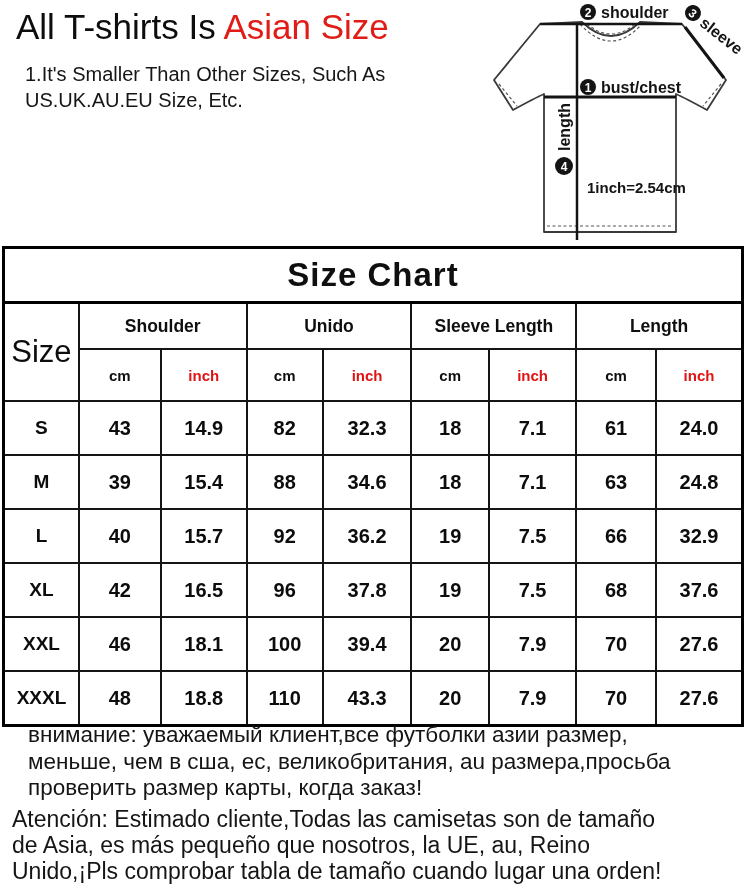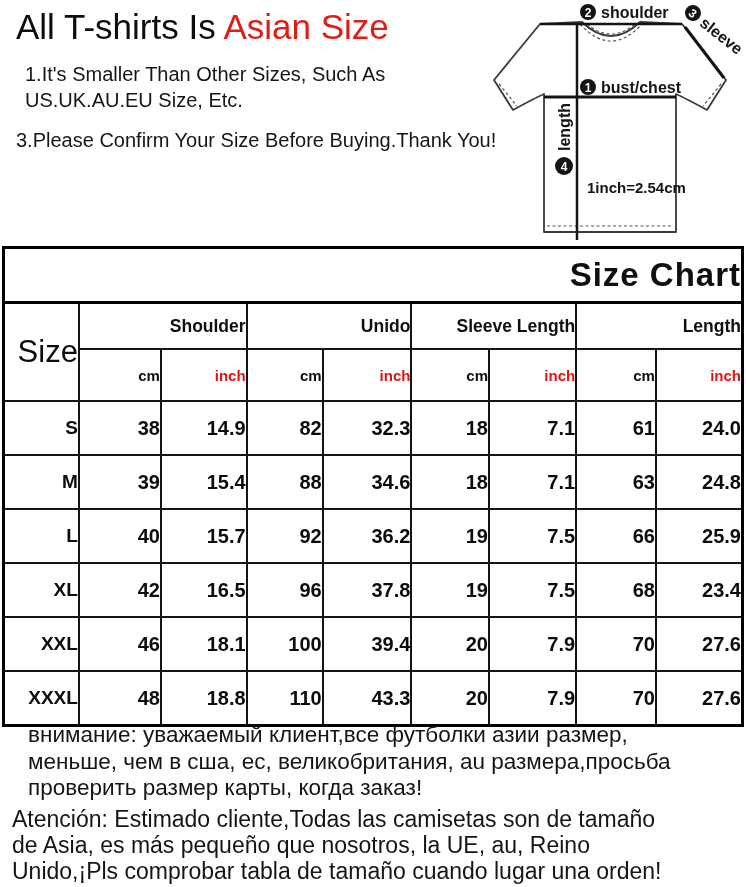--- a/index.html
+++ b/index.html
@@ -22,21 +22,21 @@
   .stitch{fill:none;stroke:#555;stroke-width:1.2;stroke-dasharray:3,2.5;}
   .measure{stroke:#141414;fill:none;}
   .num-circle{fill:#141414;}
   .num-text{fill:#ffffff;font-size:12px;font-weight:bold;text-anchor:middle;}
   .measure-label{fill:#141414;font-size:16px;font-weight:bold;}
   .conv-label{fill:#141414;font-size:15px;font-weight:bold;}
 
   
   .size-table{
     position:absolute;left:2px;top:246px;width:742px;
-    border-collapse:collapse;table-layout:fixed;text-align:right;
+    border-collapse:collapse;table-layout:fixed;text-align:center;
     border:3px solid #000;
   }
   .size-table td{border:2px solid #141414;padding:0;vertical-align:middle;}
   .title-cell{height:52px;font-size:33px;font-weight:bold;letter-spacing:1px;border-bottom:3px solid #000 !important;color:#0f0f0f;}
   .size-head{font-size:31px;font-weight:400;color:#0d0d0d;margin-left:39px;}
   .group-head{height:44px;font-size:17.5px;font-weight:bold;color:#0f0f0f;}
   .unit-cell{height:50px;font-size:15px;font-weight:bold;color:#0f0f0f;}
   .unit-inch{color:#e01414;}
   .size-table tbody td{height:52px;font-size:20px;font-weight:bold;color:#0c0c0c;}
   .size-table tbody td.size-cell{font-size:19px;}
@@ -45,21 +45,20 @@
   .footer-ru{position:absolute;left:28px;top:722px;width:712px;font-size:22.5px;line-height:26.5px;color:#151515;white-space:pre-line;}
   .footer-es{position:absolute;left:12px;top:806px;width:730px;font-size:23px;line-height:26px;color:#151515;white-space:pre-line;}
 </style>
 </head>
 <body>
 
 <div class="top-text">
   <h1 class="main-title"><span>All T-shirts Is</span> <span class="red">Asian Size</span></h1>
   <p class="note">1.It's Smaller Than Other Sizes, Such As
 US.UK.AU.EU Size, Etc.</p>
-  <p class="note note-3">3.Please Confirm Your Size Before Buying.Thank You!</p>
 </div>
 
 <div class="diagram">
   <svg width="276" height="245" viewBox="0 0 276 245">
 
     <path class="shirt-outline" d="M 70 24 L 112 22 Q 141 50 170 22 L 212 24
          L 256 80 L 237 110 Q 215 98 206 94
          L 206 232 L 74 232 L 74 94
          Q 65 98 43 110 L 24 80 Z"></path>
 
@@ -133,21 +132,21 @@
       <td class="unit-cell unit-inch">inch</td>
       <td class="unit-cell">cm</td>
       <td class="unit-cell unit-inch">inch</td>
       <td class="unit-cell">cm</td>
       <td class="unit-cell unit-inch">inch</td>
     </tr>
   </thead>
   <tbody>
       <tr>
         <td class="size-cell">S</td>
-        <td>38</td>
+        <td>43</td>
         <td>14.9</td>
         <td>82</td>
         <td>32.3</td>
         <td>18</td>
         <td>7.1</td>
         <td>61</td>
         <td>24.0</td>
       </tr>
       <tr>
         <td class="size-cell">M</td>
@@ -162,32 +161,32 @@
       </tr>
       <tr>
         <td class="size-cell">L</td>
         <td>40</td>
         <td>15.7</td>
         <td>92</td>
         <td>36.2</td>
         <td>19</td>
         <td>7.5</td>
         <td>66</td>
-        <td>25.9</td>
+        <td>32.9</td>
       </tr>
       <tr>
         <td class="size-cell">XL</td>
         <td>42</td>
         <td>16.5</td>
         <td>96</td>
         <td>37.8</td>
         <td>19</td>
         <td>7.5</td>
         <td>68</td>
-        <td>23.4</td>
+        <td>37.6</td>
       </tr>
       <tr>
         <td class="size-cell">XXL</td>
         <td>46</td>
         <td>18.1</td>
         <td>100</td>
         <td>39.4</td>
         <td>20</td>
         <td>7.9</td>
         <td>70</td>

